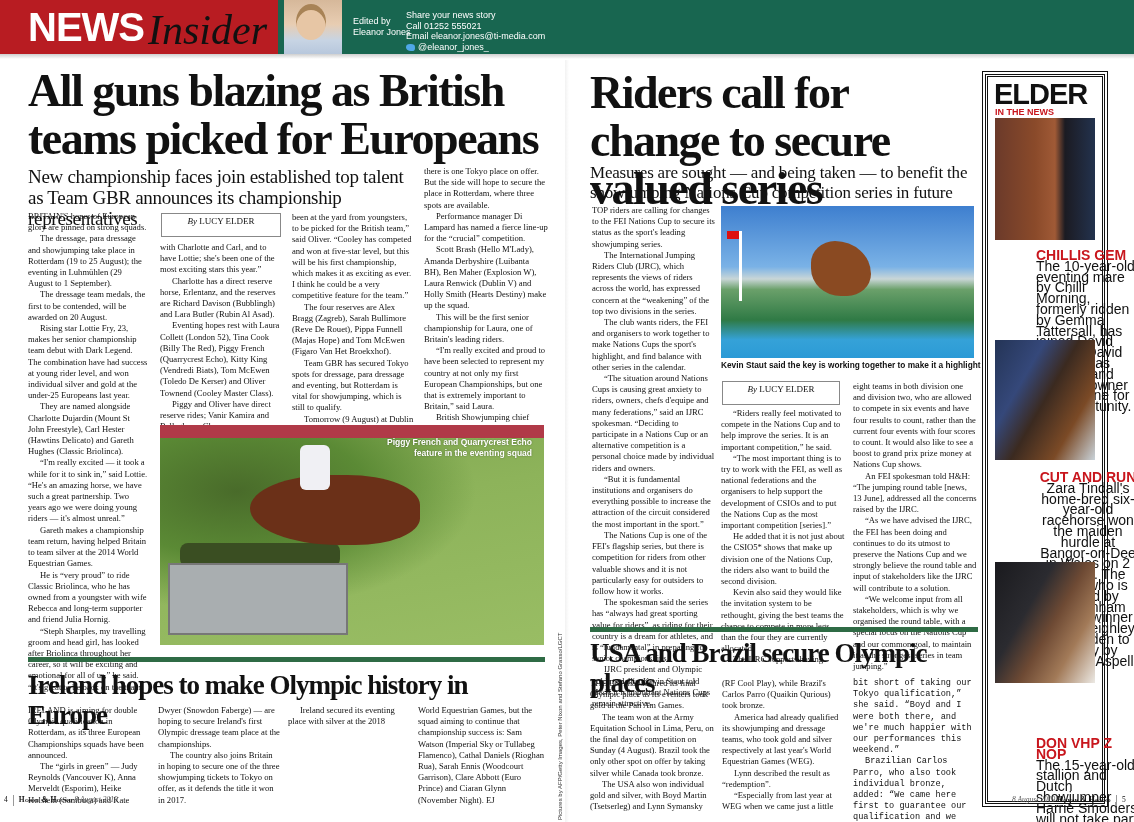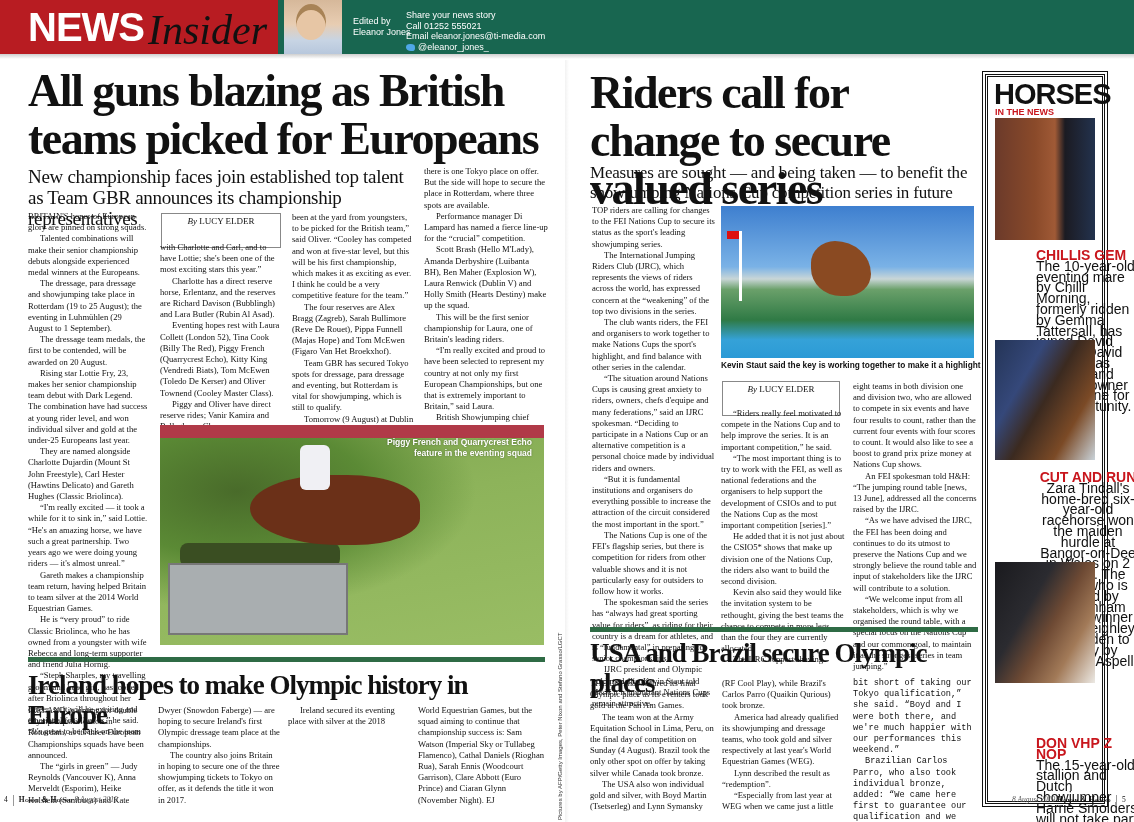--- a/index.html
+++ b/index.html
@@ -23,21 +23,21 @@
   .deck-left{left:28px;top:166px;width:380px;font-size:19px;line-height:21px;letter-spacing:-0.3px}
   .h1-right{left:590px;top:69px;width:390px;font-size:46px;line-height:48px}
   .deck-right{left:590px;top:163px;width:390px;font-size:17px;line-height:20px;letter-spacing:-0.2px}
   .h2{font-size:27px;line-height:30px;letter-spacing:-1px}
   .h2-left{left:28px;top:670px;width:520px}
   .h2-right{left:590px;top:638px;width:390px}
   
   .col{font-family:"Liberation Serif",serif;font-size:8.6px;line-height:11.2px;color:#111;text-align:left}
   .col p{text-indent:12px}
   .col p.first{text-indent:0}
-  .byline{border:1px solid #888;text-align:center;font-size:9px;padding:2px 0;height:35px}
+  .byline{border:1px solid #888;text-align:center;font-size:9px;padding:2px 0;height:24px}
   .byline i{font-style:italic}
   
   .photo{overflow:hidden}
   .photo-event{left:160px;top:425px;width:384px;height:220px;background:
      linear-gradient(180deg,#b03a48 0 6%,transparent 6%) ,
      radial-gradient(ellipse at 20% 30%,#496b2a 0,#5b8a35 30%,transparent 55%),
      linear-gradient(170deg,#7fa650 0%,#8db35a 40%,#99bd64 100%)}
   .photo-event .wall{left:8px;top:138px;width:180px;height:72px;background:#a9aeb0;border:2px solid #777}
   .photo-event .hedge{left:20px;top:118px;width:160px;height:24px;background:#3a4e22;border-radius:8px}
   .photo-event .horse{left:90px;top:50px;width:170px;height:70px;background:#6b3018;border-radius:50% 45% 40% 55%}
@@ -90,21 +90,20 @@
   <div><span class="tw-icon"></span><span>@eleanor_jones_</span></div>
 </div>
 
 <div class="abs gutter"></div>
 
 <h1 class="abs hl h1-left">All guns blazing as British teams picked for Europeans</h1>
 <div class="abs hl deck-left" style="font-weight:normal">New championship faces join established top talent as Team GBR announces its championship representatives</div>
 
 <div class="abs col" style="left:28px;top:211px;width:120px;">
   <p class="first">BRITAIN'S hopes of European glory are pinned on strong squads.</p>
-  <p>Talented combinations will make their senior championship debuts alongside experienced medal winners at the Europeans.</p>
   <p>The dressage, para dressage and showjumping take place in Rotterdam (19 to 25 August); the eventing in Luhmühlen (29 August to 1 September).</p>
   <p>The dressage team medals, the first to be contended, will be awarded on 20 August.</p>
   <p>Rising star Lottie Fry, 23, makes her senior championship team debut with Dark Legend. The combination have had success at young rider level, and won individual silver and gold at the under-25 Europeans last year.</p>
   <p>They are named alongside Charlotte Dujardin (Mount St John Freestyle), Carl Hester (Hawtins Delicato) and Gareth Hughes (Classic Briolinca).</p>
   <p>“I'm really excited — it took a while for it to sink in,” said Lottie. “He's an amazing horse, we have such a great partnership. Two years ago we were doing young riders — it's almost unreal.”</p>
   <p>Gareth makes a championship team return, having helped Britain to team silver at the 2014 World Equestrian Games.</p>
   <p>He is “very proud” to ride Classic Briolinca, who he has owned from a youngster with wife Rebecca and long-term supporter and friend Julia Hornig.</p>
   <p>“Steph Sharples, my travelling groom and head girl, has looked after Briolinca throughout her career, so it will be exciting and emotional for all of us,” he said. “It's great to be back on the team</p>
 </div>
 
@@ -220,21 +219,21 @@
   <p>“Especially from last year at WEG when we came just a little</p>
 </div>
 <div class="abs col" style="left:853px;top:678px;width:125px;font-family:Liberation Mono, monospace;">
   <p class="first">bit short of taking our Tokyo qualification,” she said. “Boyd and I were both there, and we're much happier with our performances this weekend.”</p>
   <p>Brazilian Carlos Parro, who also took individual bronze, added: “We came here first to guarantee our qualification and we achieved our goal. We are in Tokyo. [This] was a consequence of our work.” EJ</p>
 </div>
 
 <div class="abs credit">Pictures by AFP/Getty Images, Peter Nixon and Stefano Grasso/LGCT</div>
 
 <div class="abs sidebar"></div>
-<div class="abs sb-title">HORSES</div>
+<div class="abs sb-title">ELDER</div>
 <div class="abs sb-sub">IN THE NEWS</div>
 
 <div class="abs sb-photo sb-photo1"></div>
 <div class="abs sb-item" style="top:250px;">
   <span class="sb-head">CHILLIS GEM</span>
   <span>The 10-year-old eventing mare by Chilli Morning, formerly ridden by Gemma Tattersall, has joined David Britnell. David said he was “thrilled” and thanked owner Chris Stone for the opportunity.</span>
 </div>
 
 <div class="abs sb-photo sb-photo2"></div>
 <div class="abs sb-item" style="top:472px;text-align:center;">

